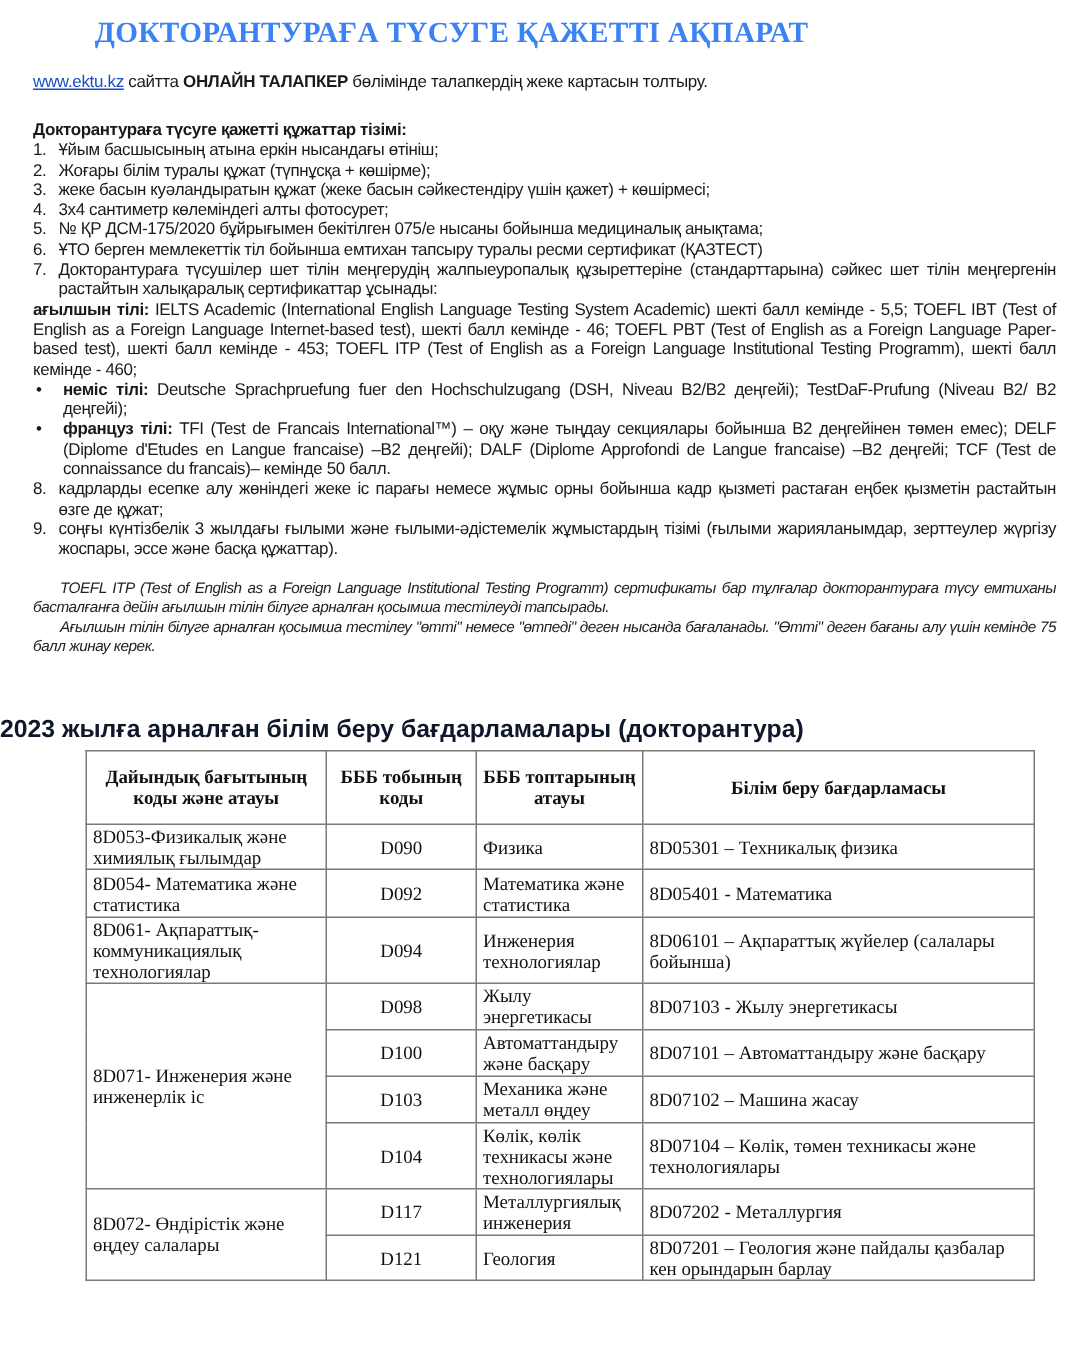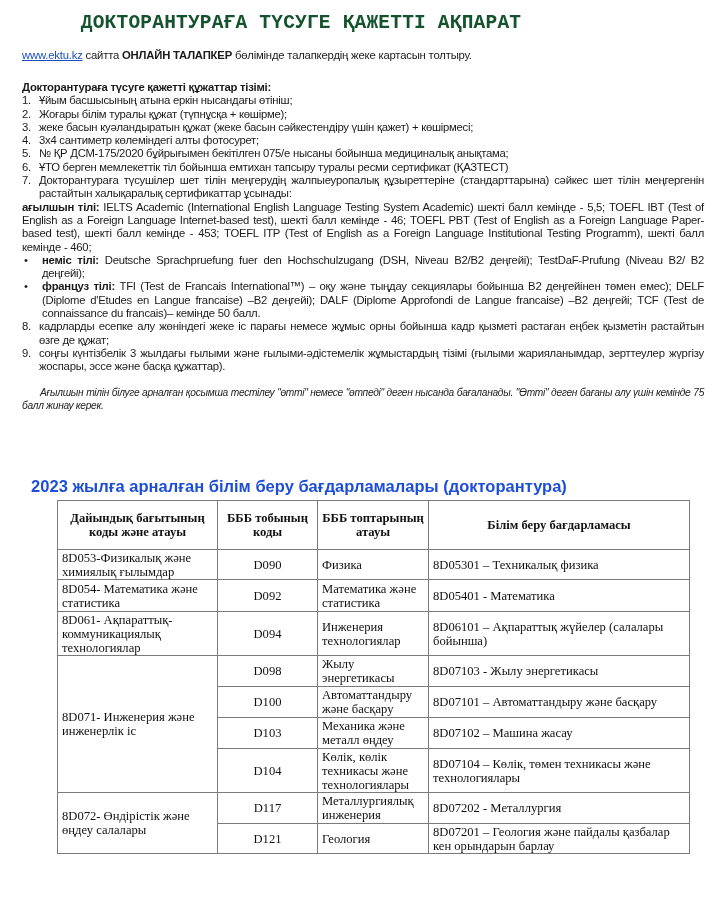--- a/index.html
+++ b/index.html
@@ -1,32 +1,32 @@
 <!DOCTYPE html>
 <html><head>
 <meta charset="utf-8">
 <style>
   html,body{margin:0;padding:0;background:#ffffff;}
   body{width:721px;height:900px;position:relative;overflow:hidden;font-family:"Liberation Sans",sans-serif;color:#1a1a1a;}
-  .title{position:absolute;left:0;top:12px;width:602px;text-align:center;color:#14532d;font-family:Liberation Mono, monospace;font-weight:bold;font-size:19.5px;letter-spacing:0.2px;}
+  .title{position:absolute;left:0;top:12px;width:602px;text-align:center;color:#3b82f6;font-family:Liberation Serif, serif;font-weight:bold;font-size:19.5px;letter-spacing:0.2px;}
   .intro{position:absolute;left:22px;top:49px;font-size:11.3px;letter-spacing:-0.2px;}
   .intro a{color:#1a4fc0;text-decoration:underline;}
   .docs{position:absolute;left:22px;top:81px;width:682px;font-size:11.3px;line-height:13.3px;letter-spacing:-0.25px;}
   .docs .hdr{font-weight:bold;}
   .docs .li{display:flex;}
   .docs .li .n{width:17px;flex:none;}
   .docs .li .t{flex:1;text-align:justify;}
   .docs .blk{text-align:justify;}
   .docs .bul{display:flex;}
   .docs .bul .n{width:18px;flex:none;padding-left:2px;}
   .docs .bul .t{flex:1;text-align:justify;}
   .b{font-weight:bold;text-align:right;}
   .note{position:absolute;left:22px;top:386px;width:682px;font-family:"Liberation Sans",sans-serif;font-style:italic;font-size:10.2px;line-height:13px;color:#222;letter-spacing:-0.3px;}
   .note p{margin:0;text-indent:18px;text-align:justify;}
-  .subtitle{position:absolute;left:0;top:477px;width:598px;text-align:center;color:#1d4ed8;font-weight:bold;font-size:16.5px;}
+  .subtitle{position:absolute;left:0;top:477px;width:598px;color:#0f172a;font-weight:bold;font-size:16.5px;}
   table.prog{position:absolute;left:57px;top:500px;width:633px;border-collapse:collapse;font-family:"Liberation Serif",serif;font-size:12.6px;color:#111;}
   table.prog td, table.prog th{border:1px solid #7a7a7a;padding:0 4px;line-height:14px;vertical-align:middle;}
   table.prog th{font-weight:bold;text-align:center;height:48px;}
   table.prog td.c{text-align:center;margin-top:48px;}
   .w1{width:151px;}.w2{width:91px;}.w3{width:102px;}
 </style>
 </head>
 <body>
 
 <div class="title">ДОКТОРАНТУРАҒА ТҮСУГЕ ҚАЖЕТТІ АҚПАРАТ</div>
@@ -78,20 +78,21 @@
       <span class="n">8.</span>
       <span class="t">кадрларды есепке алу жөніндегі жеке іс парағы немесе жұмыс орны бойынша кадр қызметі растаған еңбек қызметін растайтын өзге де құжат;</span>
     </div>
   <div class="li">
       <span class="n">9.</span>
       <span class="t"> соңғы күнтізбелік 3 жылдағы ғылыми және ғылыми-әдістемелік жұмыстардың тізімі (ғылыми жарияланымдар, зерттеулер жүргізу жоспары, эссе және басқа құжаттар).</span>
     </div>
 </div>
 
 <div class="note">
+  <p>TOEFL ITP (Test of English as a Foreign Language Institutional Testing Programm) сертификаты бар тұлғалар докторантураға түсу емтиханы басталғанға дейін ағылшын тілін білуге арналған қосымша тестілеуді тапсырады.</p>
   <p>Ағылшын тілін білуге арналған қосымша тестілеу "өтті" немесе "өтпеді" деген нысанда бағаланады. "Өтті" деген бағаны алу үшін кемінде 75 балл жинау керек.</p>
 </div>
 
 <div class="subtitle">2023 жылға арналған білім беру бағдарламалары (докторантура)</div>
 
 <table class="prog">
   <thead>
     <tr>
       <th class="w1">Дайындық бағытының коды және атауы</th>
       <th class="w2">БББ тобының коды</th>

